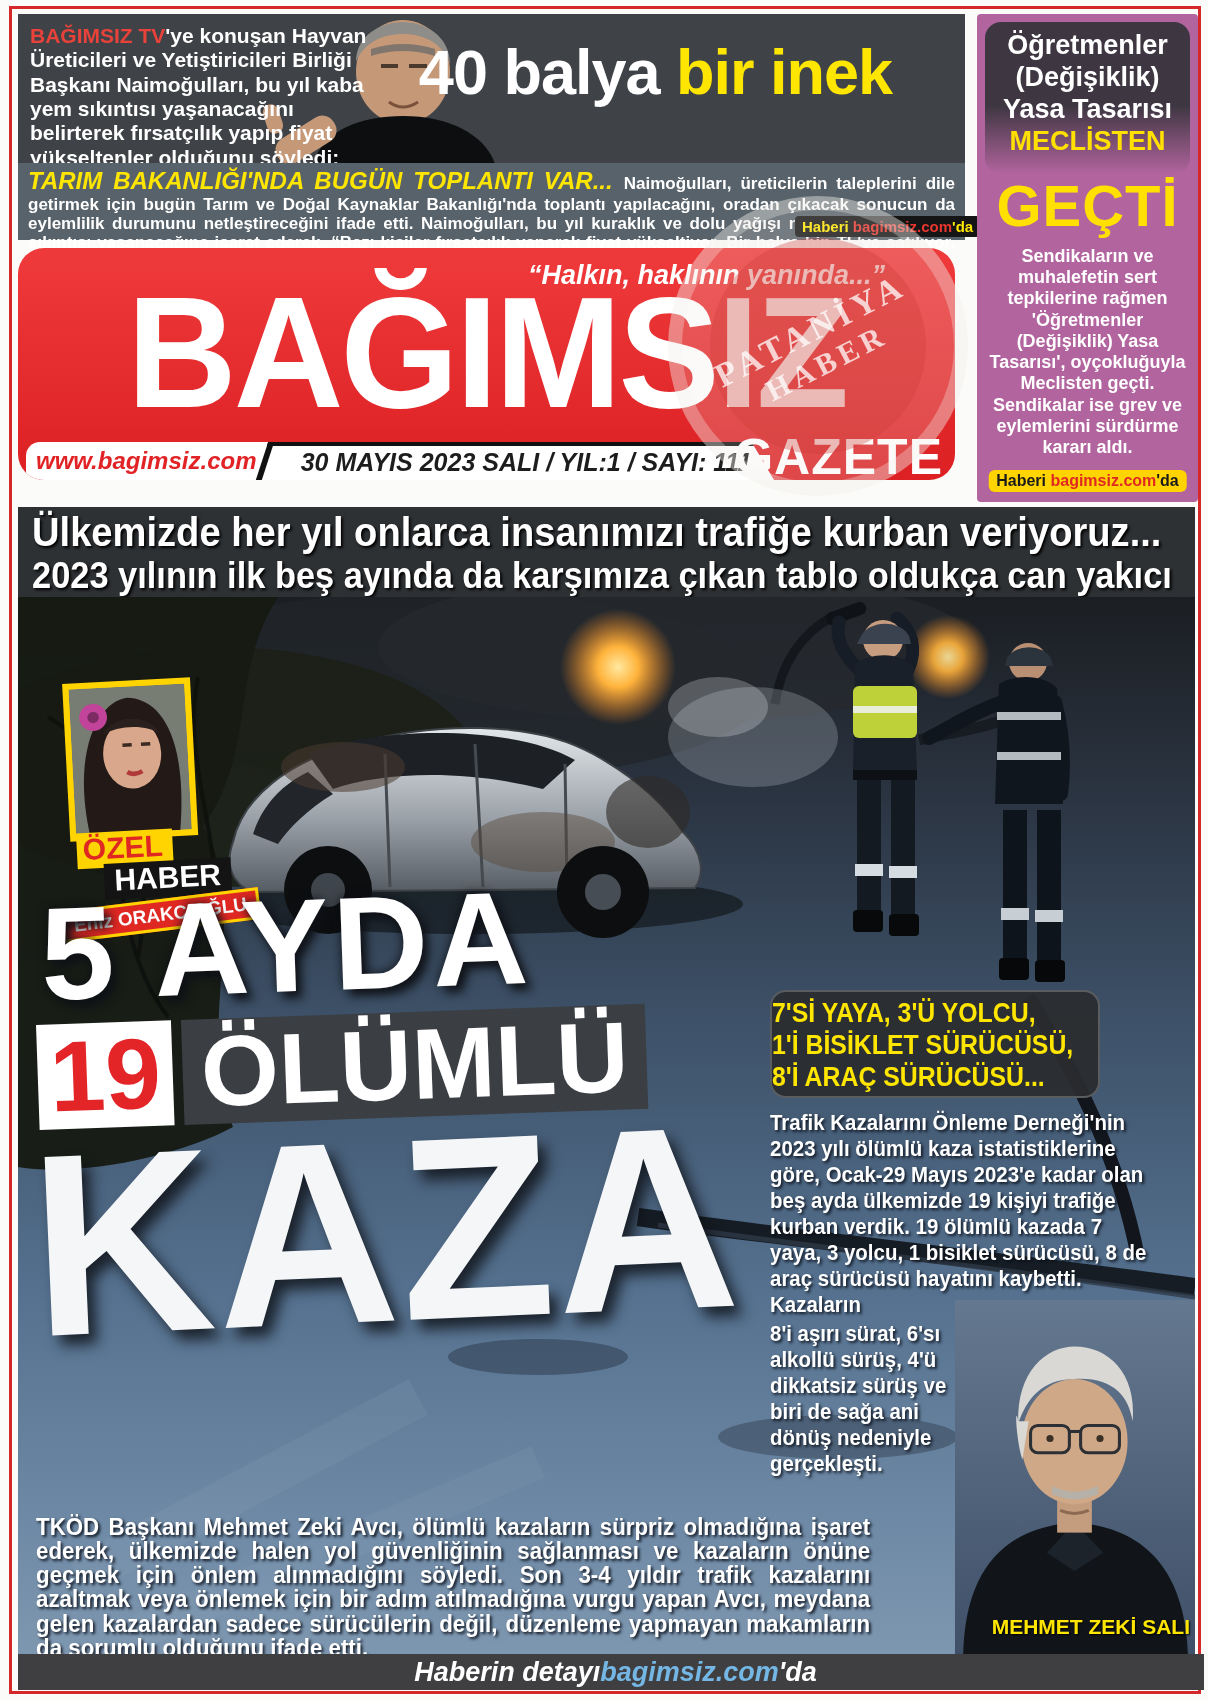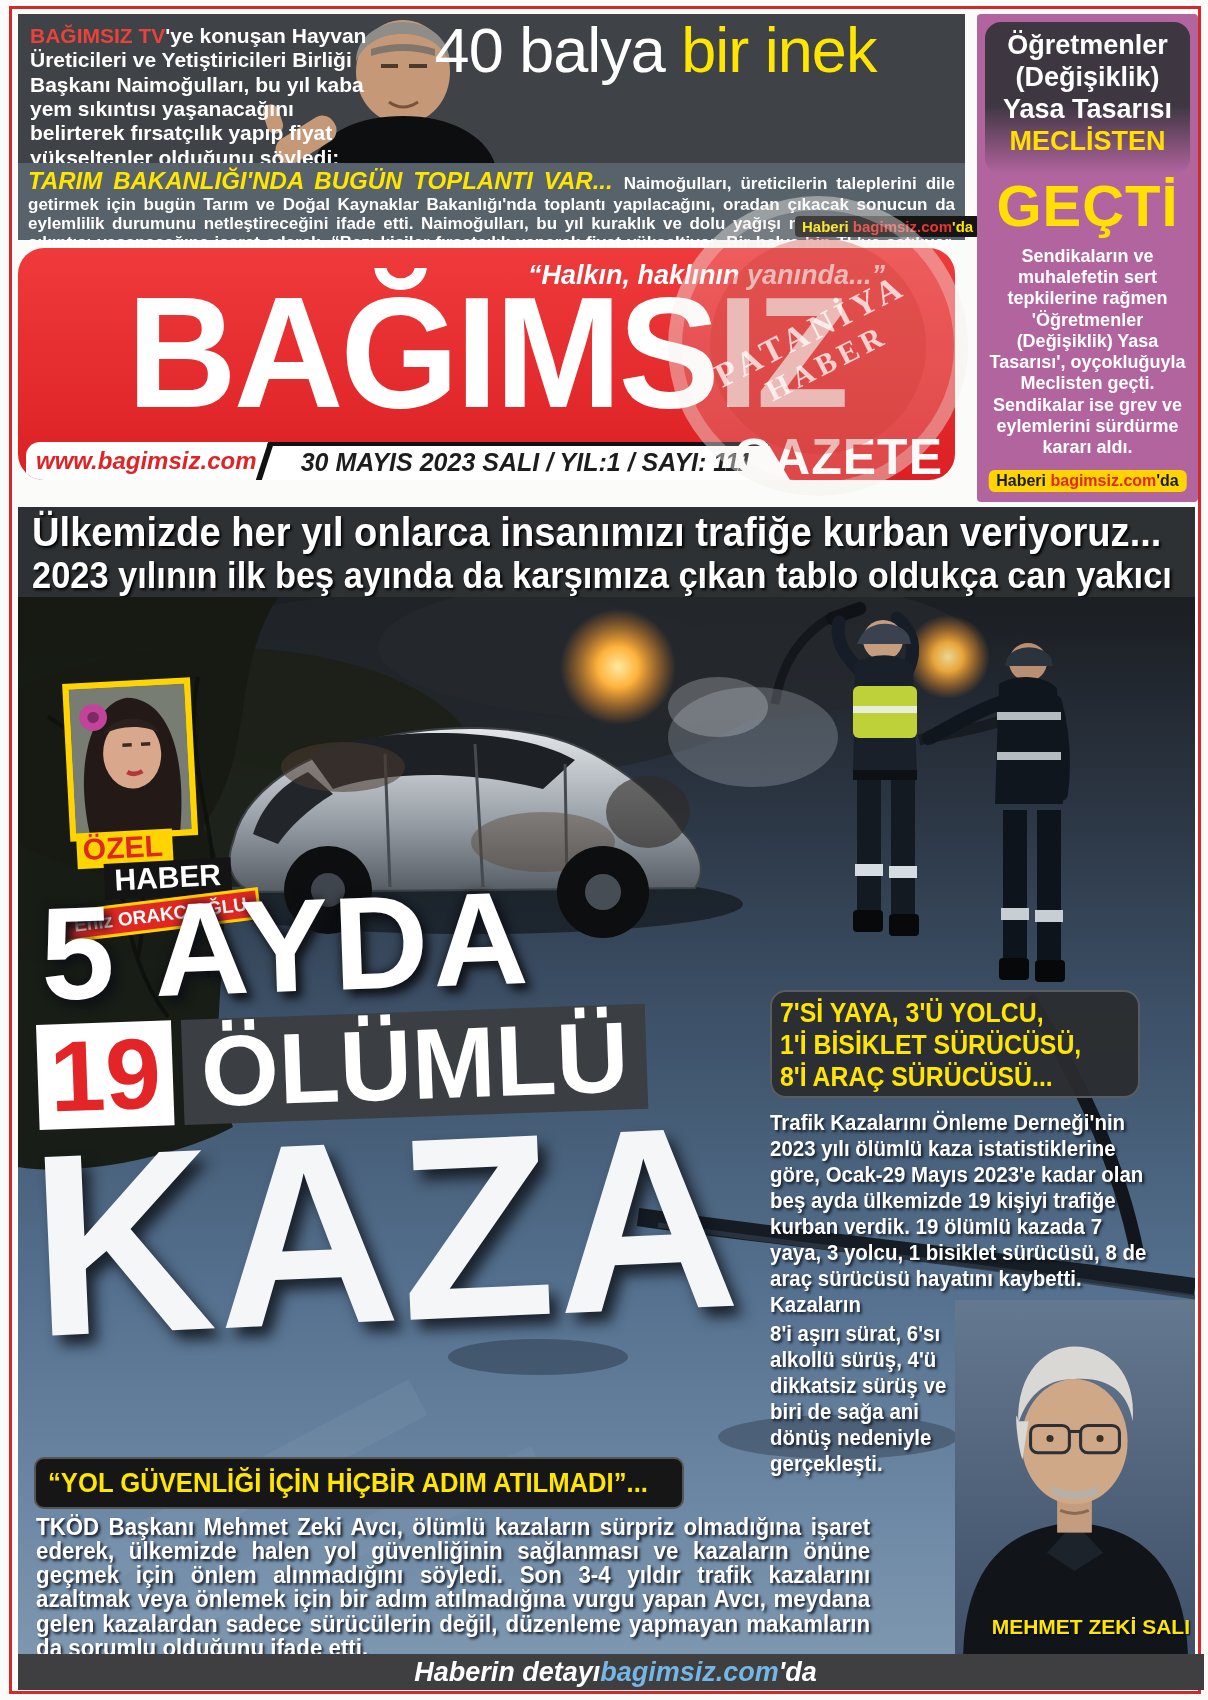--- a/index.html
+++ b/index.html
@@ -5,42 +5,42 @@
   html,body{margin:0;padding:0;}
   body{width:1208px;height:1700px;position:relative;background:#fbfbf9;font-family:"Liberation Sans",sans-serif;overflow:hidden;}
   .abs{position:absolute;}
   
   .page-frame{left:9px;top:6px;width:1186px;height:1682px;border:3px solid #d5282b;}
   
   .top-panel{left:18px;top:14px;width:947px;height:226px;background:#3f4347;}
   .intro{left:12px;top:10px;width:345px;color:#fff;font-weight:bold;font-size:21px;line-height:1.16;}
   .intro .hl{color:#e8423a;}
   .interviewee{left:225px;top:0px;width:320px;height:150px;}
-  .hl40{left:330px;top:6px;width:615px;text-align:center;font-weight:400;font-size:63px;line-height:.98;color:#fff;letter-spacing:-1px;}
+  .hl40{left:330px;top:28px;width:615px;text-align:center;font-weight:700;font-size:63px;line-height:.98;color:#fff;letter-spacing:-1px;}
   .hl40 .yy{color:#ffe600;}
   
   .slate{left:18px;top:163px;width:947px;height:77px;background:#57626a;padding:5px 10px;box-sizing:border-box;}
   .slate p{margin:0;color:#fff;font-size:17px;font-weight:bold;line-height:1.12;text-align:justify;}
   .slate .lead{color:#ffe600;font-size:24px;font-style:italic;}
   .badge-top{left:795px;top:216px;background:#151515;border-radius:4px;padding:2px 7px;font-size:15px;font-weight:bold;white-space:nowrap;}
   .badge-top .b1{color:#ffe600;} .badge-top .b2{color:#e8362f;}
   
   .side-panel{left:977px;top:14px;width:221px;height:488px;background:#b2649e;border-radius:4px;}
   .side-dark{left:8px;top:8px;width:205px;height:152px;border-radius:16px;background:linear-gradient(#3e3742 55%,rgba(62,55,66,0));text-align:center;padding-top:8px;box-sizing:border-box;}
   .side-dark div{color:#fff;font-weight:bold;font-size:27px;line-height:1.18;}
   .side-dark .yel{color:#ffe000;}
   .gecti{left:0;top:158px;width:221px;text-align:center;color:#ffe000;font-weight:900;font-size:58px;letter-spacing:1px;}
   .side-body{left:10px;top:232px;width:201px;text-align:center;color:#fff;font-weight:bold;font-size:18px;line-height:1.18;}
   .badge-side{left:50%;transform:translateX(-50%);top:456px;background:#ffd400;border-radius:6px;padding:2px 8px;font-size:16px;font-weight:bold;white-space:nowrap;}
   .badge-side .b1{color:#1a1a1a;} .badge-side .b2{color:#e02823;}
   
   .masthead{left:18px;top:248px;width:937px;height:232px;background:linear-gradient(#ef3a3b,#dc2023);border-radius:26px;overflow:hidden;}
   .slogan{right:70px;top:12px;color:#fff;font-style:italic;font-weight:bold;font-size:27px;}
   .mast-title{left:0;top:28px;width:100%;text-align:center;color:#fff;font-weight:900;font-size:152px;line-height:1;letter-spacing:-3px;transform:scaleY(1.04);}
-  .mast-strip{left:8px;bottom:0;width:748px;height:38px;background:#fff;border-radius:14px 0 0 0;clip-path:polygon(0 0,97% 0,100% 100%,0 100%);padding-left:16px;}
+  .mast-strip{left:8px;bottom:0;width:748px;height:38px;background:#fff;border-radius:14px 0 0 0;clip-path:polygon(0 0,97% 0,100% 100%,0 100%);}
   .mast-url{left:10px;top:5px;color:#e22325;font-style:italic;font-weight:bold;font-size:24px;}
   .date-band{left:236px;top:0;width:512px;height:38px;border-top:4px solid #111;border-left:6px solid #111;transform:skewX(-18deg);box-sizing:border-box;}
   .date-text{left:250px;top:6px;width:500px;text-align:center;color:#1d1d1d;font-style:italic;font-weight:bold;font-size:25px;white-space:nowrap;}
   .gazete{right:12px;bottom:-6px;color:#fff;font-weight:900;font-size:50px;letter-spacing:1px;}
   
   .watermark{left:668px;top:196px;width:300px;height:300px;border-radius:50%;background:rgba(235,230,225,.20);border:14px solid rgba(244,242,238,.30);box-sizing:border-box;z-index:40;display:flex;align-items:center;justify-content:center;pointer-events:none;}
   .wm-inner{width:216px;height:216px;border-radius:50%;background:rgba(205,62,56,.34);display:flex;flex-direction:column;align-items:center;justify-content:center;transform:rotate(-27deg);}
   .wm-inner div{color:rgba(255,255,255,.75);font-family:"Liberation Serif",serif;font-weight:bold;letter-spacing:5px;}
   .wm1{font-size:34px;} .wm2{font-size:30px;}
   
@@ -57,21 +57,21 @@
   .ozel-l1{left:6px;top:150px;background:#ffd400;color:#e02823;font-weight:900;font-size:30px;padding:0 10px 2px 6px;}
   .ozel-l2{left:32px;top:182px;background:#141414;color:#fff;font-weight:900;font-size:30px;padding:0 10px 2px 10px;}
   .ozel-rep{left:-14px;top:220px;background:#e02823;border:3px solid #ffd400;color:#fff;font-weight:bold;font-size:19px;padding:2px 10px;white-space:nowrap;transform:rotate(-4deg);}
   
   .h5ayda{left:20px;top:282px;color:#fff;font-weight:900;font-size:132px;letter-spacing:4px;transform:rotate(-2deg);transform-origin:left top;text-shadow:6px 7px 10px rgba(15,17,22,.95),-2px -2px 8px rgba(15,17,22,.6);white-space:nowrap;}
   .h19row{left:18px;top:428px;transform:rotate(-2deg);transform-origin:left top;white-space:nowrap;}
   .h19{display:inline-block;background:#fff;color:#e42528;font-weight:900;font-size:100px;line-height:1.05;padding:0 12px;}
   .holumlu{display:inline-block;background:#3b3e43;color:#fff;font-weight:900;font-size:100px;line-height:1.05;padding:0 18px;margin-left:10px;}
   .hkaza{left:8px;top:520px;color:#f4f6f8;font-weight:900;font-size:252px;line-height:1;letter-spacing:2px;transform:rotate(-2.5deg) scaleY(1.03);transform-origin:left top;text-shadow:8px 10px 14px rgba(12,15,20,.8);white-space:nowrap;}
   
-  .stats{left:752px;top:393px;width:370px;height:108px;background:rgba(42,44,46,.93);border:2px solid #5a5d60;border-radius:16px;padding:6px 8px;box-sizing:border-box;}
+  .stats{left:752px;top:393px;width:330px;height:108px;background:rgba(42,44,46,.93);border:2px solid #5a5d60;border-radius:16px;padding:6px 0;box-sizing:border-box;}
   .stats div{color:#ffe600;font-weight:800;font-size:27px;line-height:1.18;white-space:nowrap;transform:scaleX(.92);transform-origin:left top;}
   
   .sbody1{left:752px;top:513px;width:410px;color:#fff;font-weight:bold;font-size:22px;line-height:1.185;transform:scaleX(.93);transform-origin:left top;text-shadow:2px 2px 3px rgba(10,15,25,.9);}
   .sbody2{left:752px;top:724px;width:200px;color:#fff;font-weight:bold;font-size:22px;line-height:1.185;transform:scaleX(.93);transform-origin:left top;text-shadow:2px 2px 3px rgba(10,15,25,.9);}
   
   .portrait{left:937px;top:703px;width:240px;height:354px;}
   .caption{left:942px;top:1018px;width:230px;text-align:right;color:#ffe600;font-weight:800;font-size:21px;text-shadow:1px 1px 2px #000;}
   
   .quote{left:16px;top:860px;width:650px;height:52px;background:#161616;border:2px solid #555;border-radius:10px;box-sizing:border-box;display:flex;align-items:center;padding-left:12px;}
   .quote div{color:#ffe600;font-weight:800;font-size:27px;white-space:nowrap;transform:scaleX(.95);transform-origin:left center;}
@@ -295,23 +295,20 @@
     <rect x="74" y="124" width="38" height="27" rx="7" fill="none" stroke="#2c2f33" stroke-width="3"></rect>
     <rect x="123" y="124" width="38" height="27" rx="7" fill="none" stroke="#2c2f33" stroke-width="3"></rect>
     <path d="M112,130 L123,130" stroke="#2c2f33" stroke-width="3"></path>
     <circle cx="93" cy="137" r="3.5" fill="#3a3026"></circle>
       <circle cx="142" cy="137" r="3.5" fill="#3a3026"></circle>
     <path d="M95,184 Q117,195 140,184 L140,192 Q117,202 95,192 Z" fill="#b5b1a8"></path>
     <path d="M103,208 Q117,214 131,208" stroke="#8c6a52" stroke-width="3" fill="none"></path>
   </svg>
   <div class="abs caption">MEHMET ZEKİ SALI</div>
 
-  <div class="abs quote">
-    <div>“YOL GÜVENLİĞİ İÇİN HİÇBİR ADIM ATILMADI”...</div>
-  </div>
   <div class="abs bbody">TKÖD Başkanı Mehmet Zeki Avcı, ölümlü kazaların sürpriz olmadığına işaret ederek, ülkemizde halen yol güvenliğinin sağlanması ve kazaların önüne geçmek için önlem alınmadığını söyledi. Son 3-4 yıldır trafik kazalarını azaltmak veya önlemek için bir adım atılmadığına vurgu yapan Avcı, meydana gelen kazalardan sadece sürücülerin değil, düzenleme yapmayan makamların da sorumlu olduğunu ifade etti.</div>
 </div>
 
 <div class="abs footer">
   <span class="f1">Haberin detayı </span>
     <span class="f2">bagimsiz.com</span>
     <span class="f1">'da</span>
 </div>
 
 </body></html>

